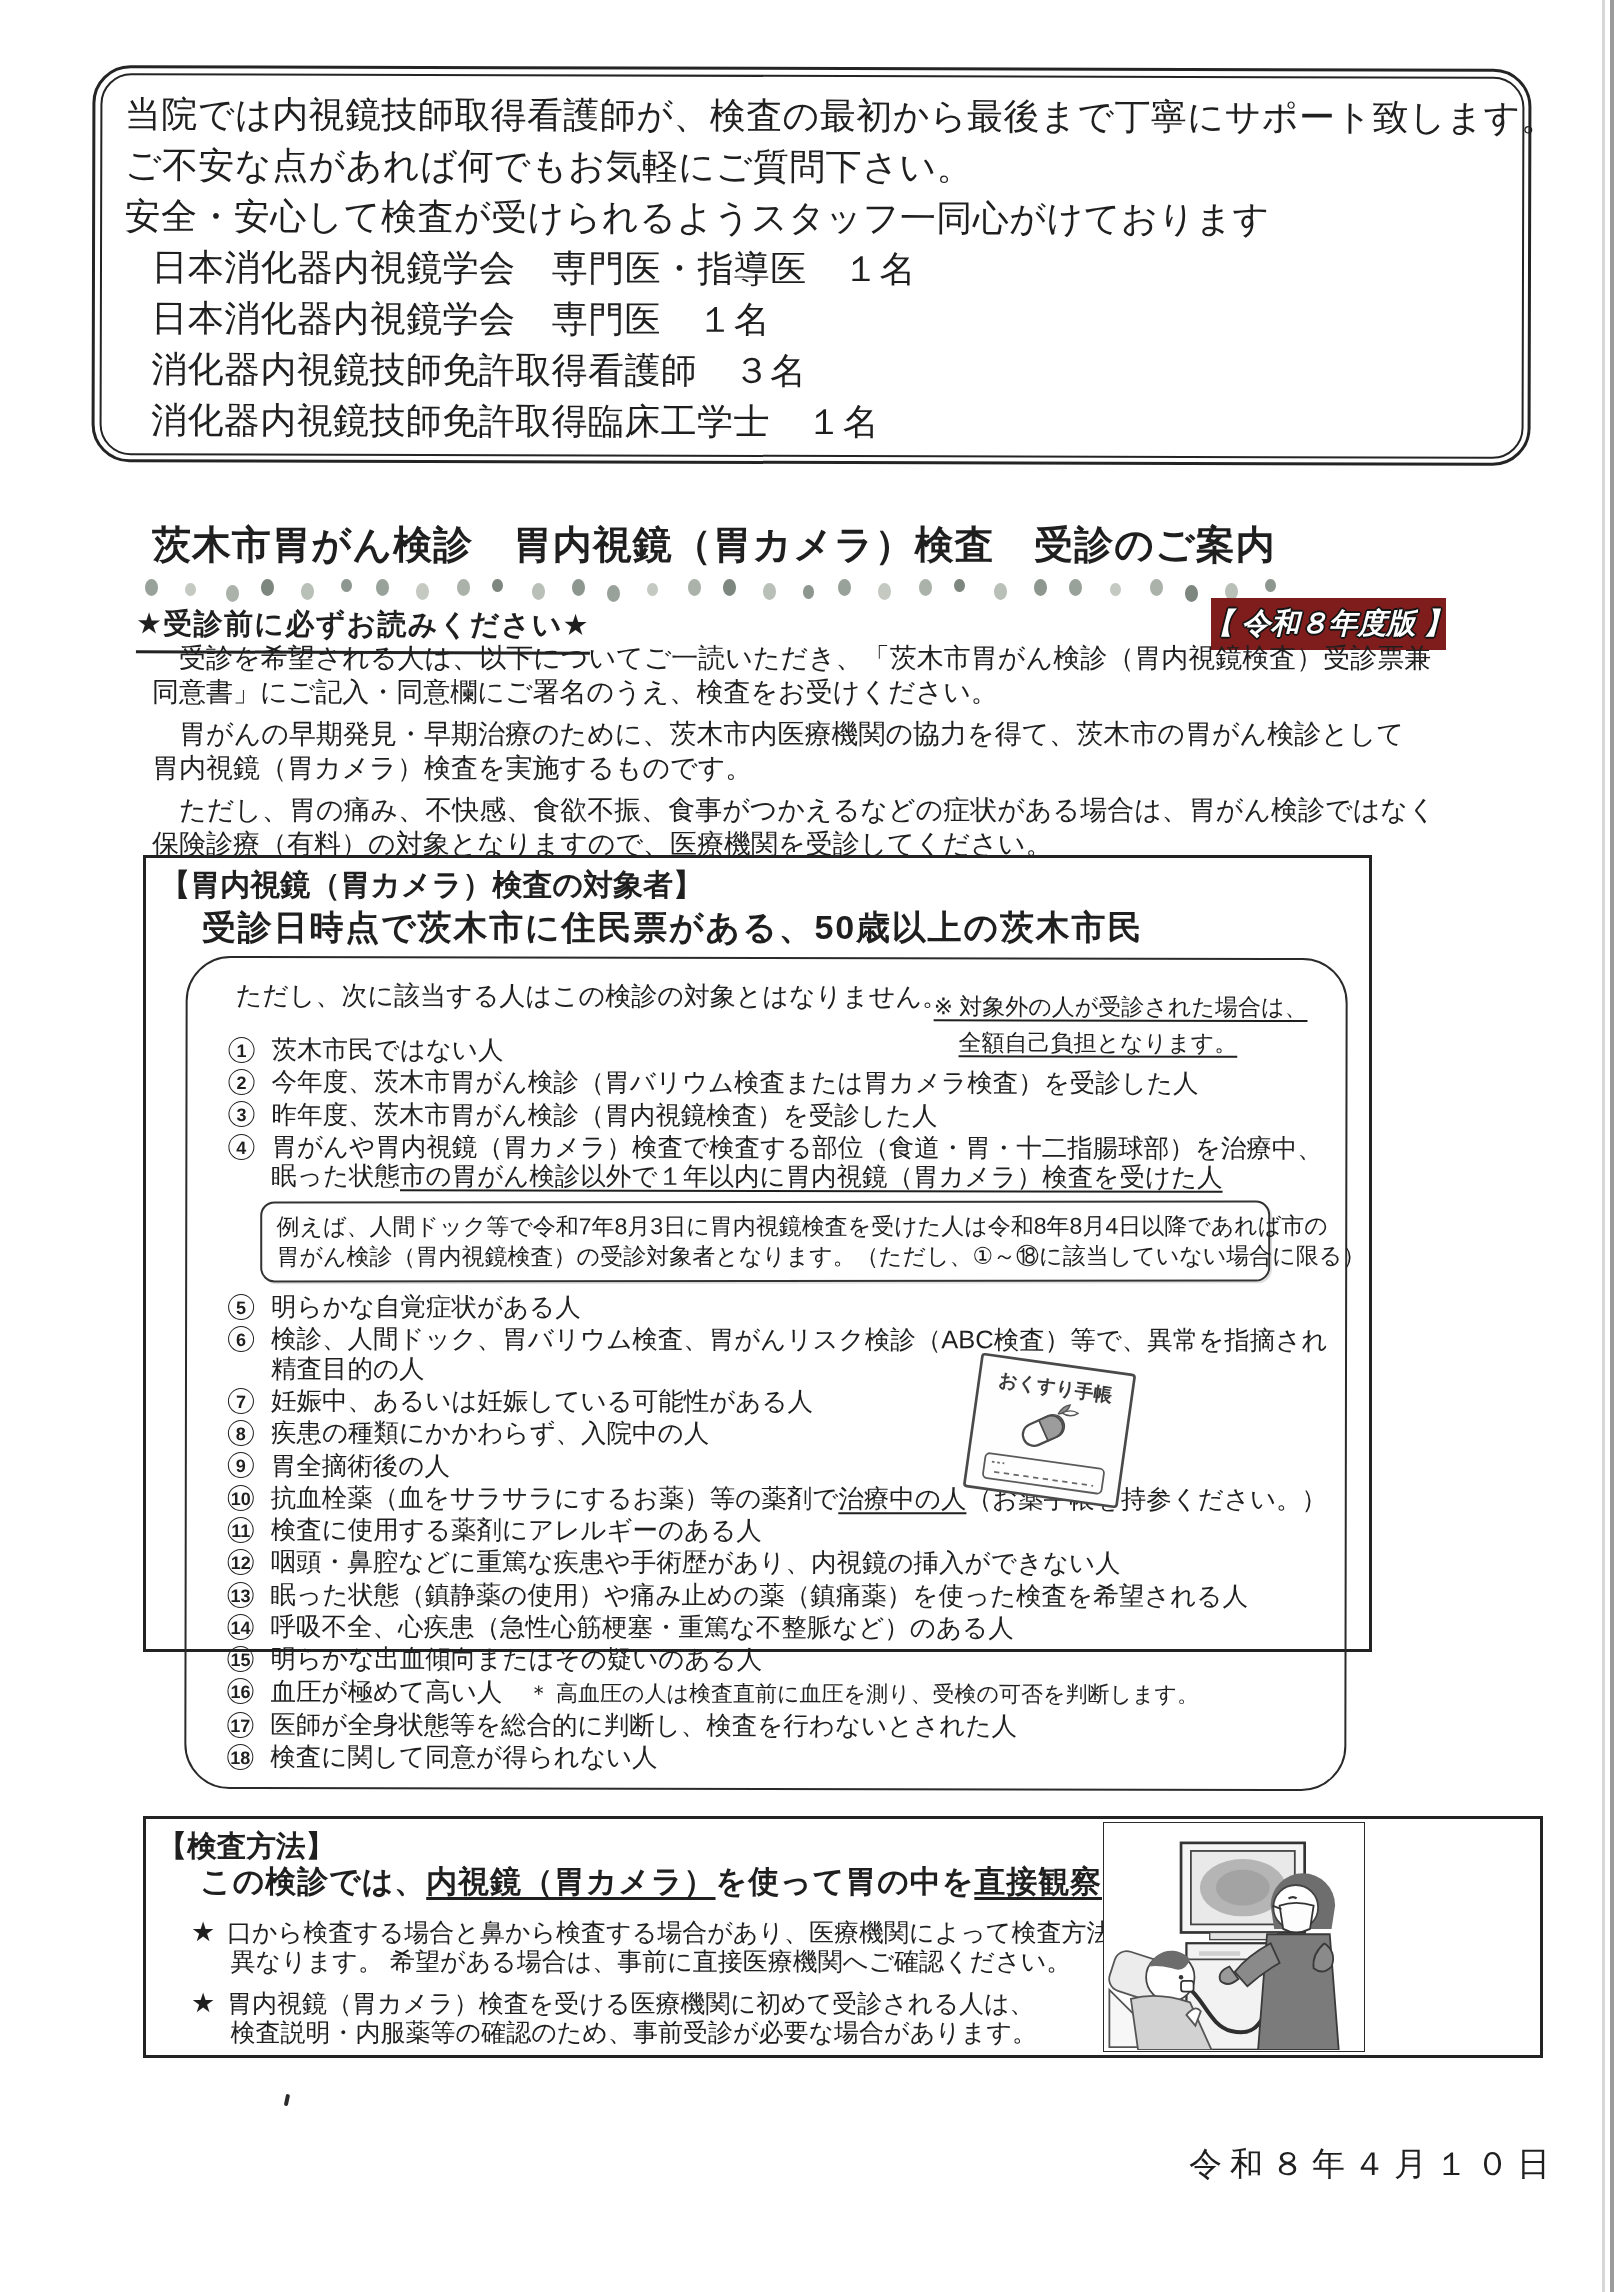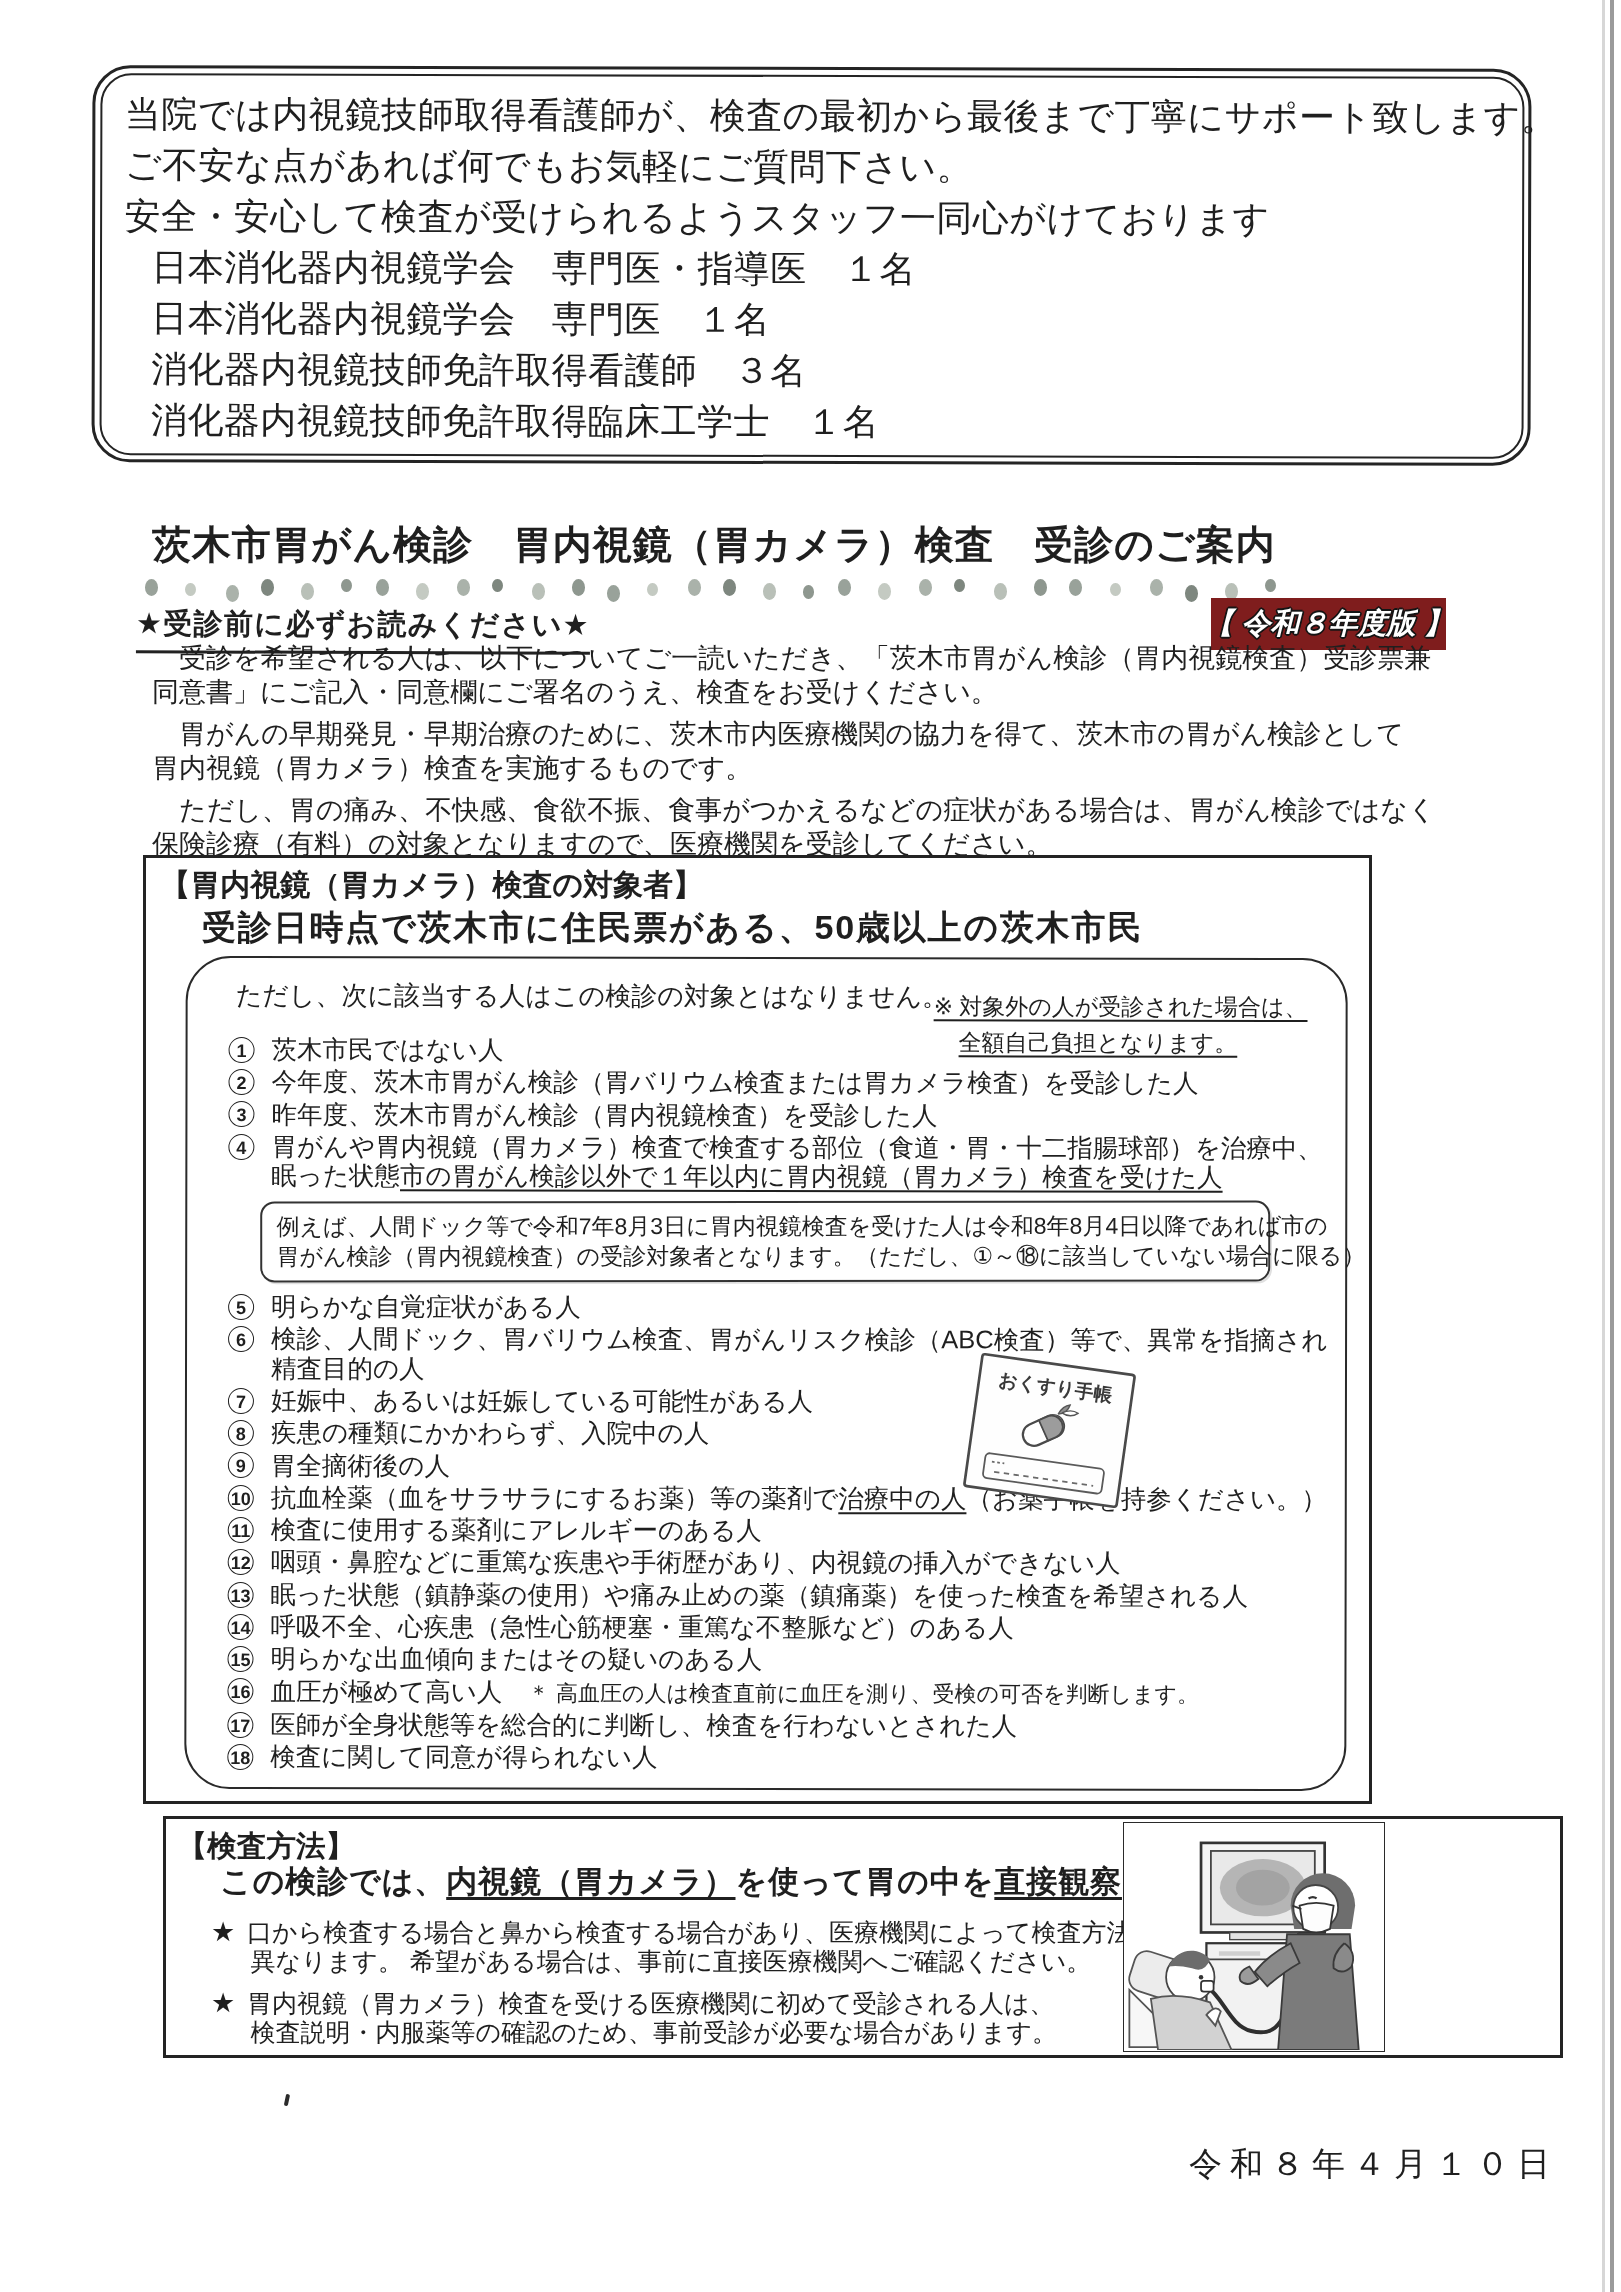--- a/index.html
+++ b/index.html
@@ -33,21 +33,21 @@
                  font-style:italic;color:#ffffff;white-space:nowrap;
                  text-shadow:1.8px 0 #151515,-1.8px 0 #151515,0 1.8px #151515,0 -1.8px #151515,
                              1.3px 1.3px #151515,-1.3px -1.3px #151515,1.3px -1.3px #151515,-1.3px 1.3px #151515;}
 
   
   .paras{position:absolute;left:152px;top:641px;width:1205px;font-size:27px;line-height:34px;}
   .paras .para{margin-bottom:8px;}
   .pline{white-space:nowrap;}
 
   
-  .elig-box{position:absolute;left:143px;top:855px;width:1229px;height:949px;border:3.1px solid #232323;box-sizing:border-box;}
+  .elig-box{position:absolute;left:143px;top:855px;width:1229px;height:797px;border:3.1px solid #232323;box-sizing:border-box;}
   .elig-header{position:absolute;left:14.3px;top:7.2px;font-size:30px;font-weight:bold;white-space:nowrap;}
   .elig-subheader{position:absolute;left:56px;top:47px;font-size:34px;font-weight:bold;letter-spacing:1.8px;white-space:nowrap;}
   .excl-box{position:absolute;left:39px;top:99px;width:1162px;height:833px;border:2.7px solid #2a2a2a;
             border-radius:45px;box-sizing:border-box;transform:rotate(.1deg);}
   .excl-intro{position:absolute;left:48px;top:19.7px;font-size:26px;white-space:nowrap;}
   .side-note{position:absolute;left:746px;top:29px;font-size:23px;line-height:36px;}
   .side-note div{text-decoration:underline;text-underline-offset:5.4px;text-decoration-thickness:1.8px;white-space:nowrap;}
   .side-note div+div{padding-left:25px;}
   .xlist{position:absolute;left:41px;top:77px;width:1088px;}
   .xitem{position:relative;margin-bottom:2.7px;font-size:25.5px;line-height:29.6px;min-height:29.6px;padding-left:43px;}
@@ -58,21 +58,21 @@
   .small-note{font-size:22px;}
   .example-note{margin:9px 0 10.7px 32px;width:1010px;border:2.2px solid #333;border-radius:14.3px;
                 padding:9px 14.3px;font-size:23px;line-height:29.6px;box-sizing:border-box;transform:rotate(-.15deg);
                 box-shadow:1.8px 1.8px 0 #e0e0e0;}
   .example-note div{white-space:nowrap;}
 
   
   .notebook{position:absolute;left:970px;top:1361px;width:159px;height:139px;transform:rotate(8deg);}
 
   
-  .method-box{position:absolute;left:143px;top:1816px;width:1400px;height:242px;border:3.1px solid #232323;box-sizing:border-box;margin-left:20px;}
+  .method-box{position:absolute;left:143px;top:1816px;width:1400px;height:242px;border:3.1px solid #232323;box-sizing:border-box;}
   .method-header{position:absolute;left:11.6px;top:7.2px;font-size:29.6px;font-weight:bold;white-space:nowrap;}
   .method-headline{position:absolute;left:54px;top:42px;font-size:31px;font-weight:bold;letter-spacing:0.9px;white-space:nowrap;}
   .method-headline .u{text-decoration-thickness:2.7px;}
   .star-items{position:absolute;left:45px;top:99px;width:905px;font-size:25px;line-height:29px;}
   .star-item{position:relative;padding-left:36px;margin-bottom:12.5px;}
   .star-glyph{position:absolute;left:0;top:0;font-size:27px;}
   .star-item .xline+.xline{padding-left:3.6px;}
   .scene-frame{position:absolute;left:957px;top:2.7px;width:262px;height:230px;border:1.8px solid #2a2a2a;box-sizing:border-box;background:#fff;}
 
   .doc-date{position:absolute;left:1189px;top:2142px;font-size:33px;letter-spacing:8px;white-space:nowrap;}

